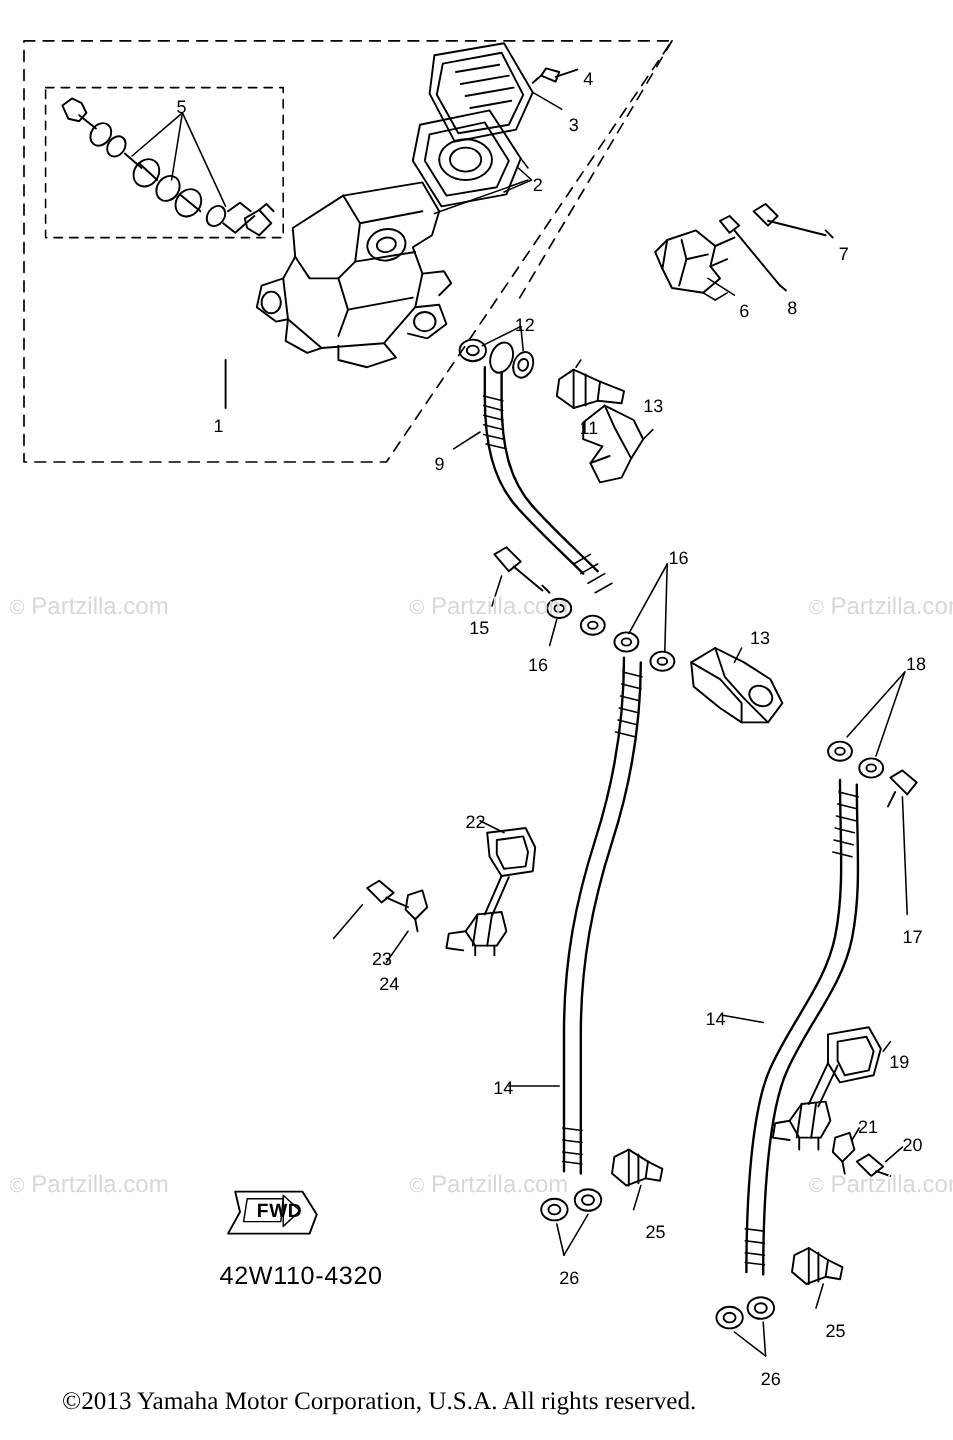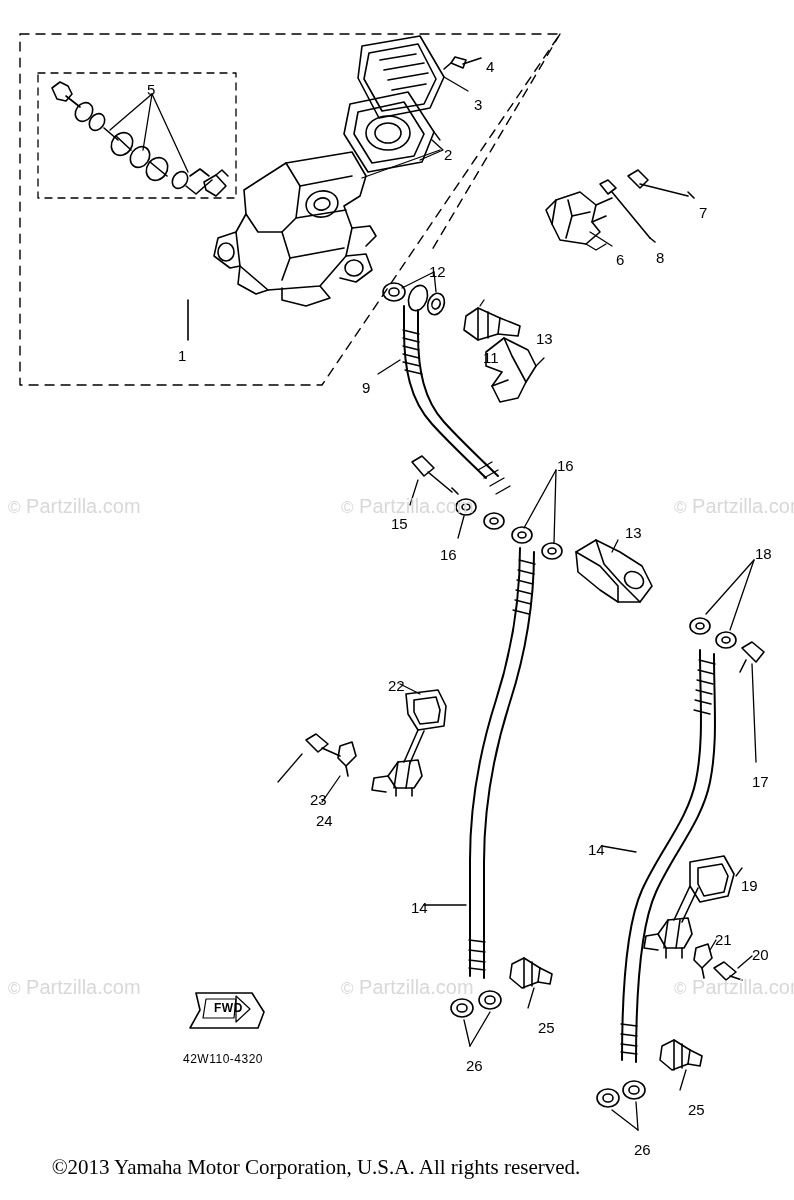--- a/index.html
+++ b/index.html
@@ -45,30 +45,30 @@
     margin-top: 28px;
   }
   .wm .c {
     font-size: 17px;
   }
   #part-number {
     position: absolute;
     left: 183px;
     top: 1052px;
     font-family: "Liberation Sans", sans-serif;
-    font-size: 12px;
+    font-size: 21px;
     letter-spacing: 0.5px;
     color: #000;
   }
   #fwd-label {
     position: absolute;
     left: 214px;
     top: 1001px;
     font-family: "Liberation Sans", sans-serif;
-    font-size: 12px;
+    font-size: 16px;
     font-weight: bold;
     letter-spacing: 0.5px;
     color: #000;
   }
   #copyright {
     position: absolute;
     left: 0;
     top: 1155px;
     width: 632px;
     text-align: center;

